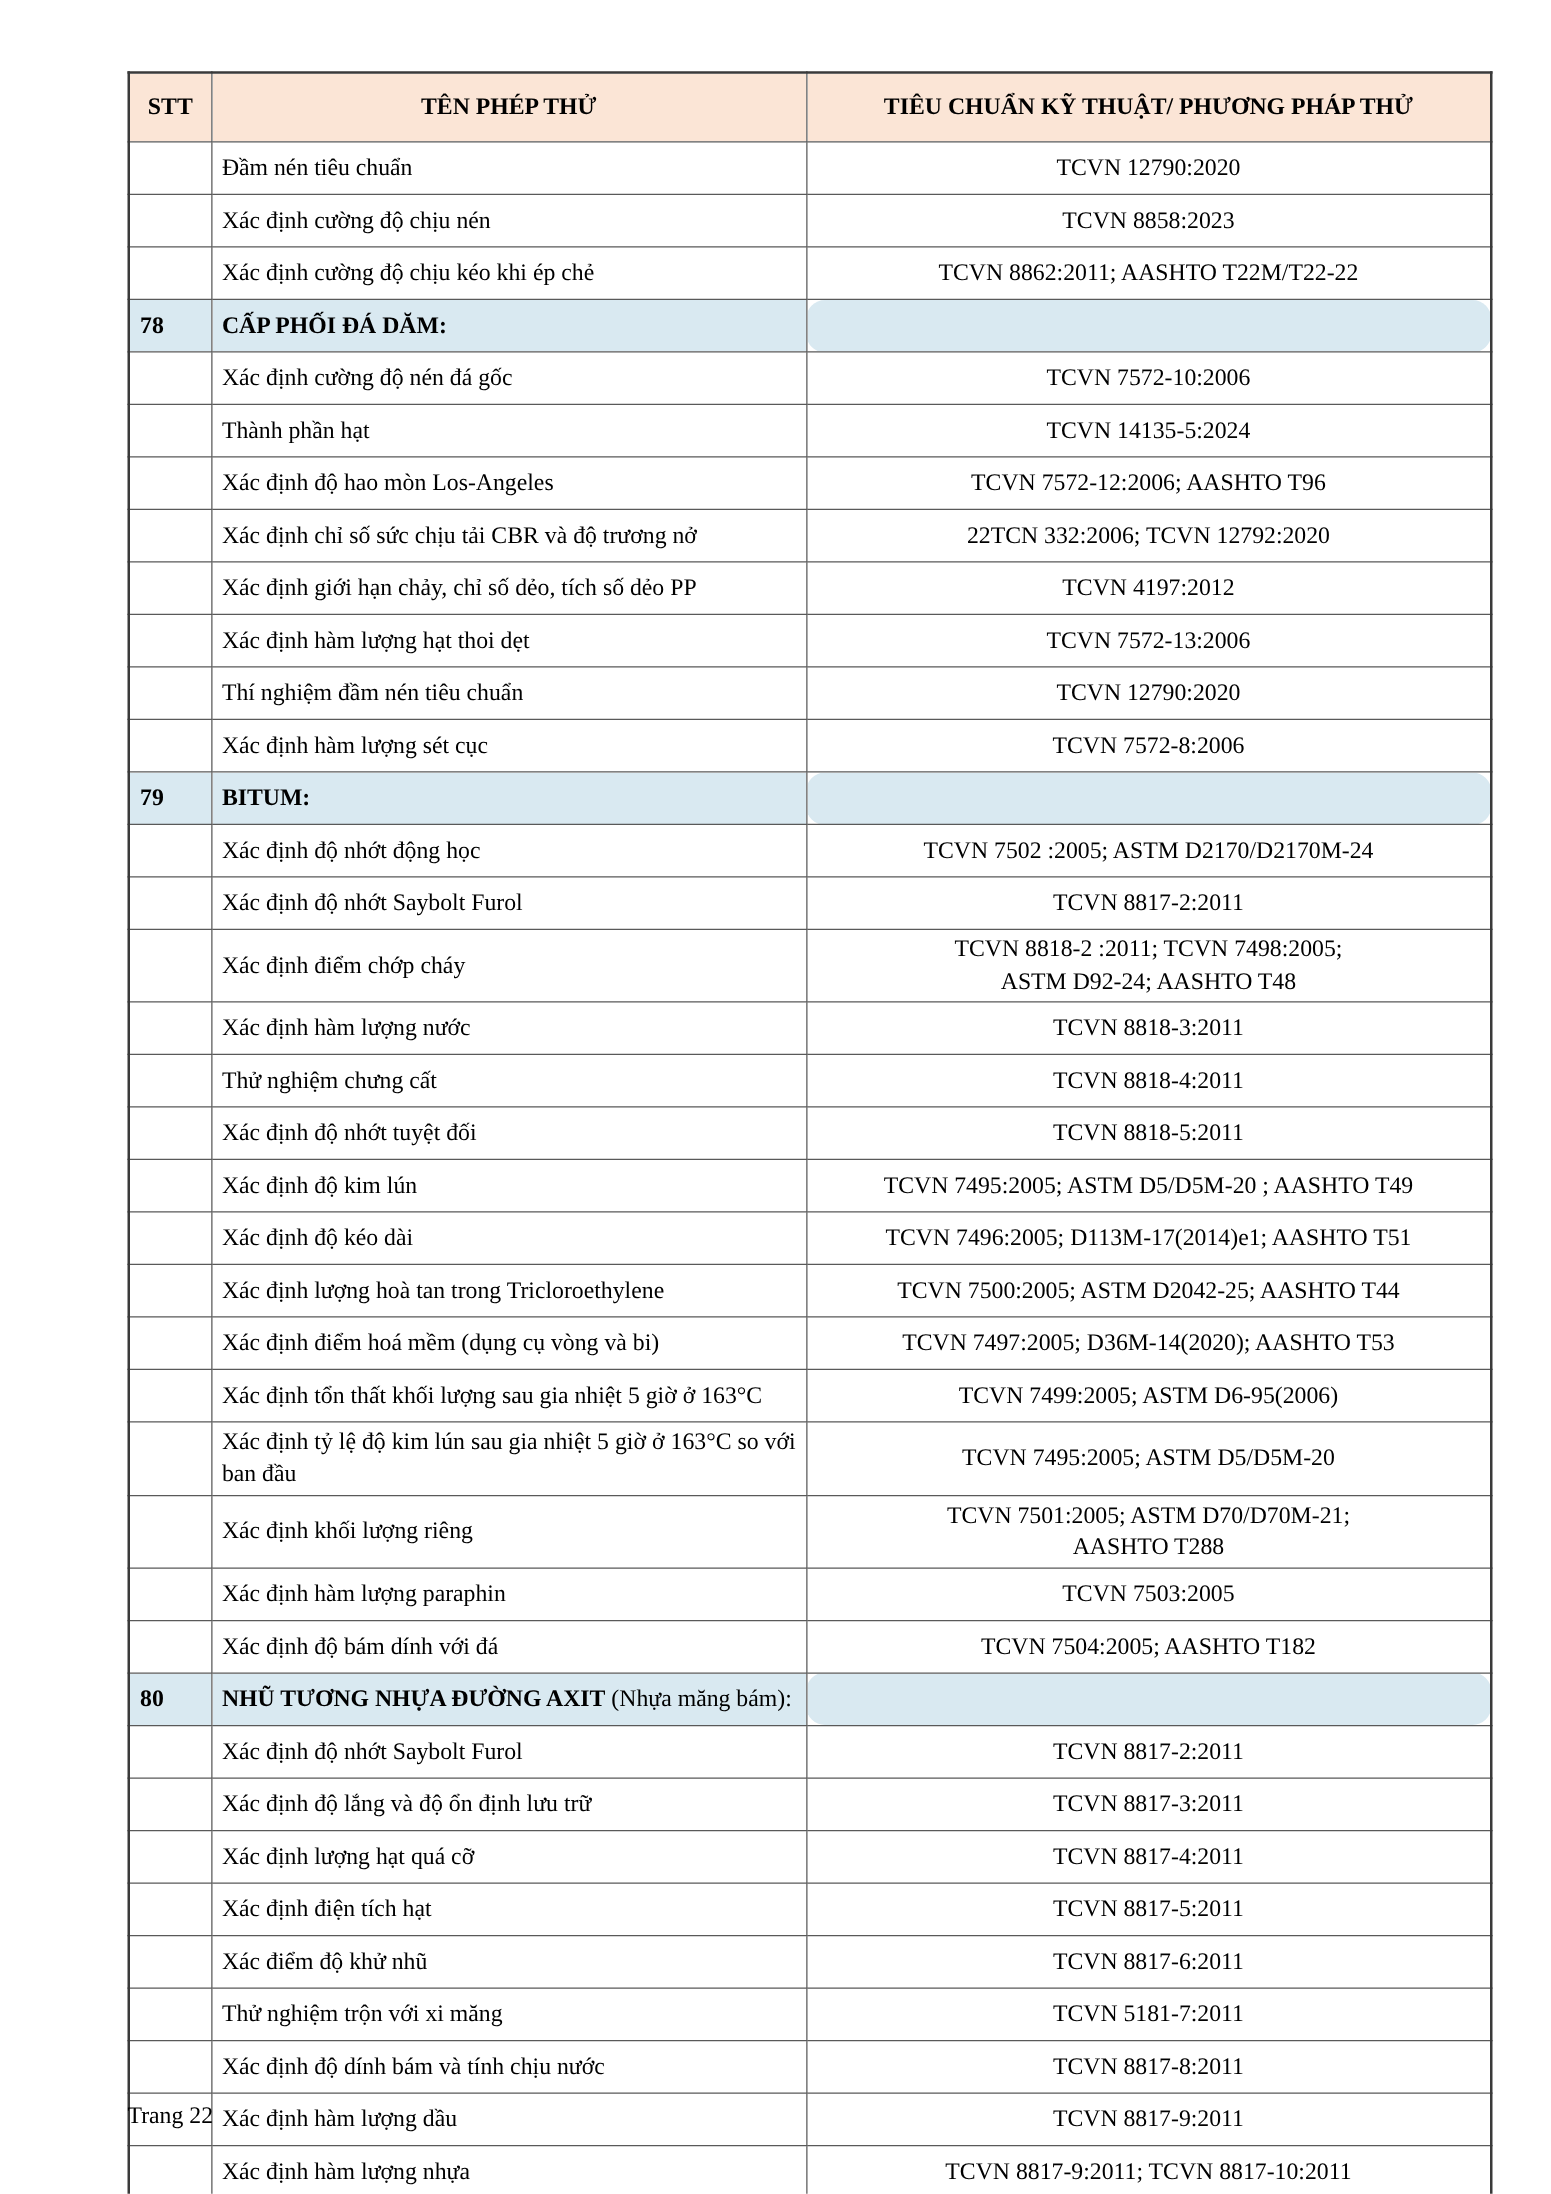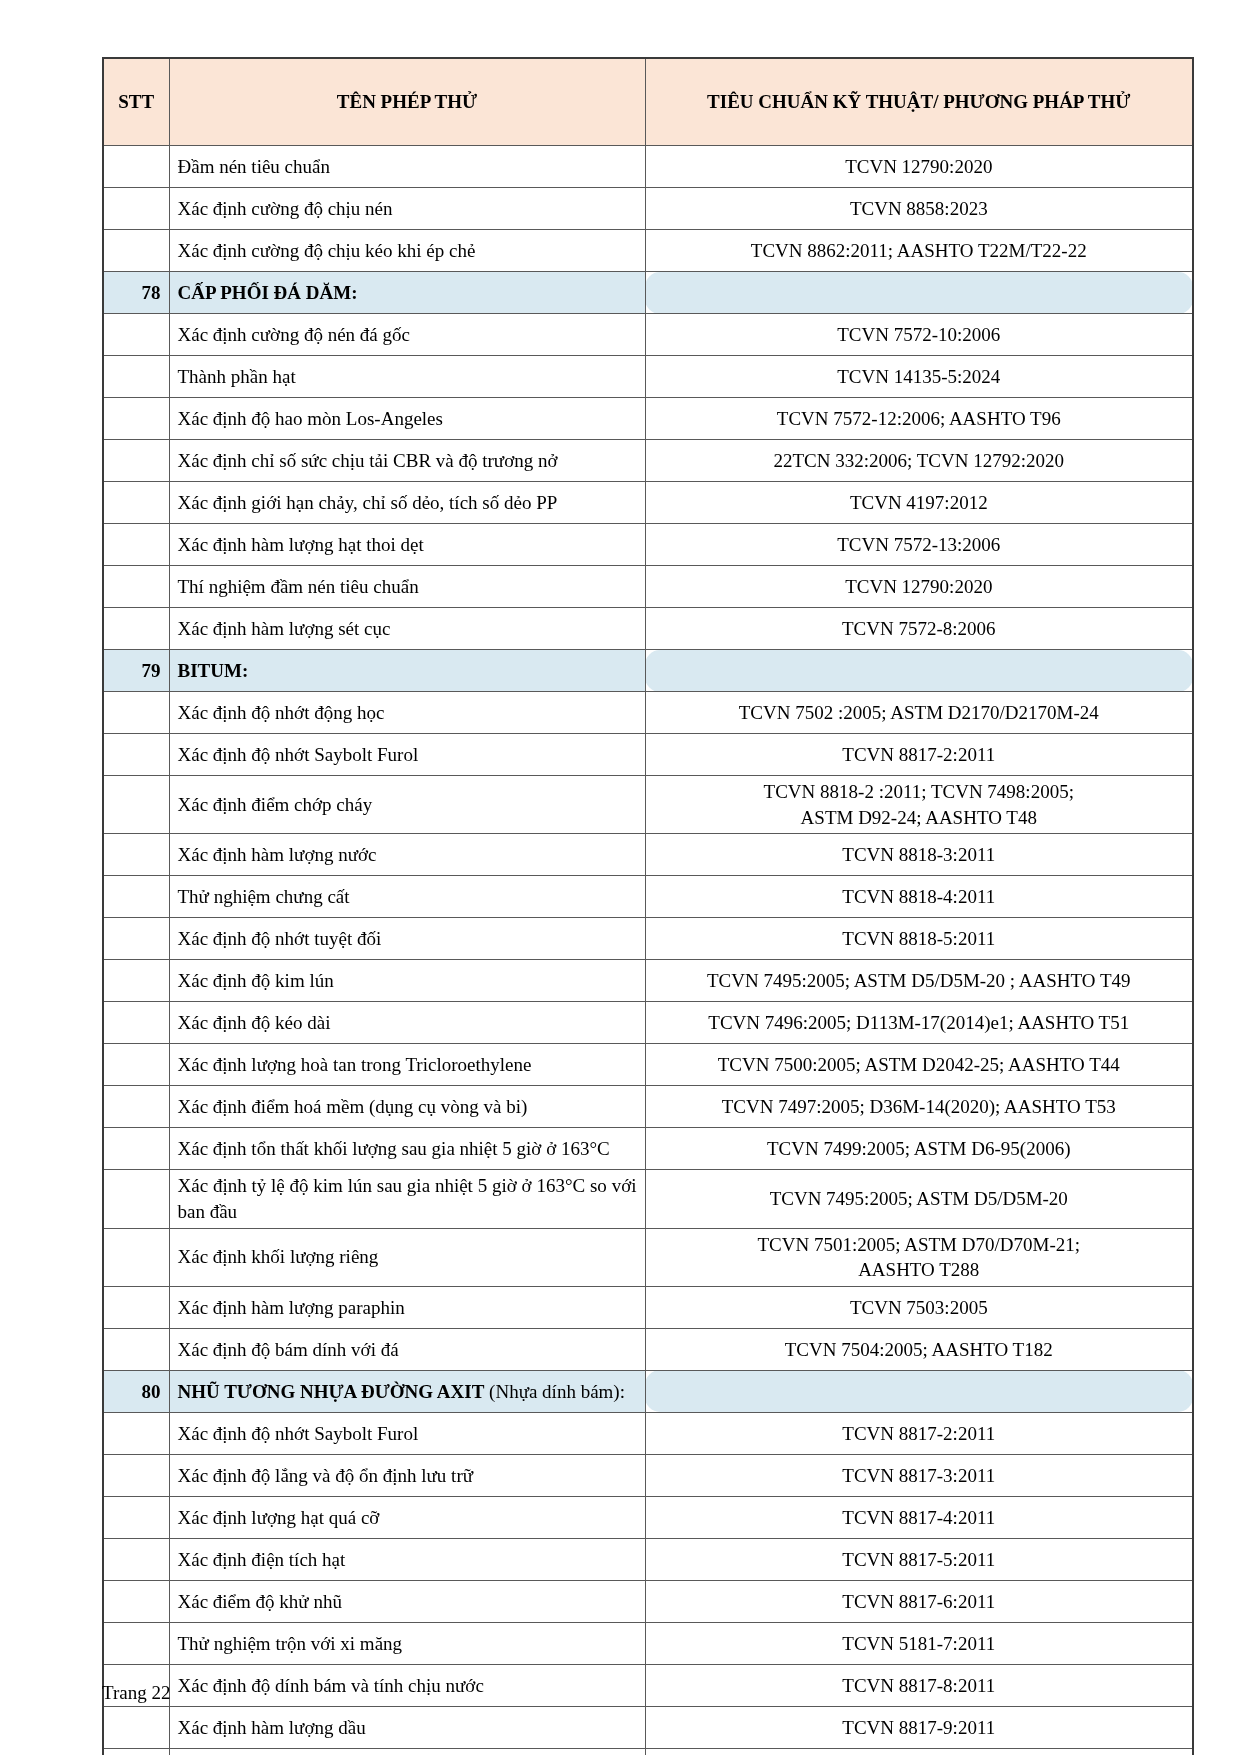--- a/index.html
+++ b/index.html
@@ -32,28 +32,28 @@
     font-size: 19px;
     line-height: 1.35;
     vertical-align: middle;
     overflow: hidden;
   }
   table.test-table th {
     background: var(--header-bg, #fbe5d6);
     font-weight: bold;
     text-align: center;
     height: 46px;
-    padding: 20px 6px;
+    padding: 4px 6px;
   }
   table.test-table td {
     height: 35px;
     padding: 3px 8px;
   }
   td.stt {
-    text-align: right;
+    text-align: left;
     font-weight: bold;
     padding: 3px 2px;
   }
   td.name {
     text-align: justify;
     padding-left: 11px;
     padding-right: 8px;
   }
   td.std {
     text-align: center;
@@ -236,21 +236,21 @@
           <td class="name">Xác định hàm lượng paraphin</td>
           <td class="std">TCVN 7503:2005</td>
         </tr>
         <tr>
           <td class="stt"></td>
           <td class="name">Xác định độ bám dính với đá</td>
           <td class="std">TCVN 7504:2005; AASHTO T182</td>
         </tr>
         <tr class="section">
           <td class="stt">80</td>
-          <td class="name">NHŨ TƯƠNG NHỰA ĐƯỜNG AXIT<span class="suffix"> (Nhựa dính bám):</span></td>
+          <td class="name">NHŨ TƯƠNG NHỰA ĐƯỜNG AXIT<span class="suffix"> (Nhựa măng bám):</span></td>
           <td class="std"></td>
         </tr>
         <tr>
           <td class="stt"></td>
           <td class="name">Xác định độ nhớt Saybolt Furol</td>
           <td class="std">TCVN 8817-2:2011</td>
         </tr>
         <tr>
           <td class="stt"></td>
           <td class="name">Xác định độ lắng và độ ổn định lưu trữ</td>

